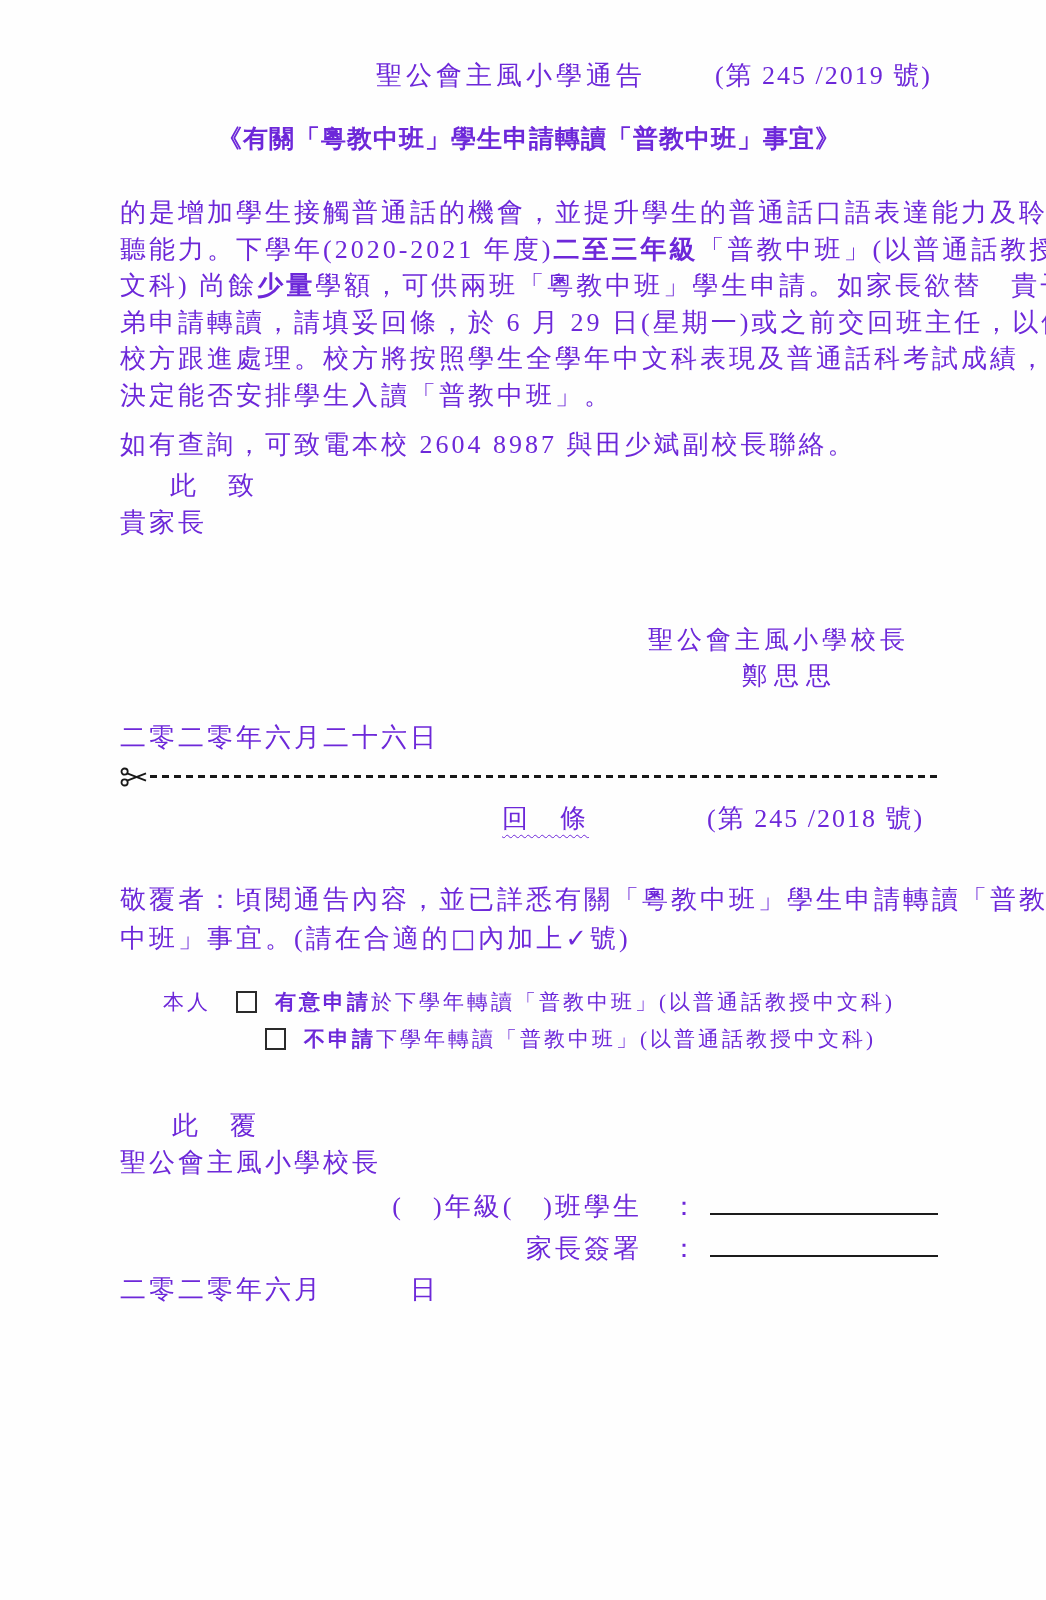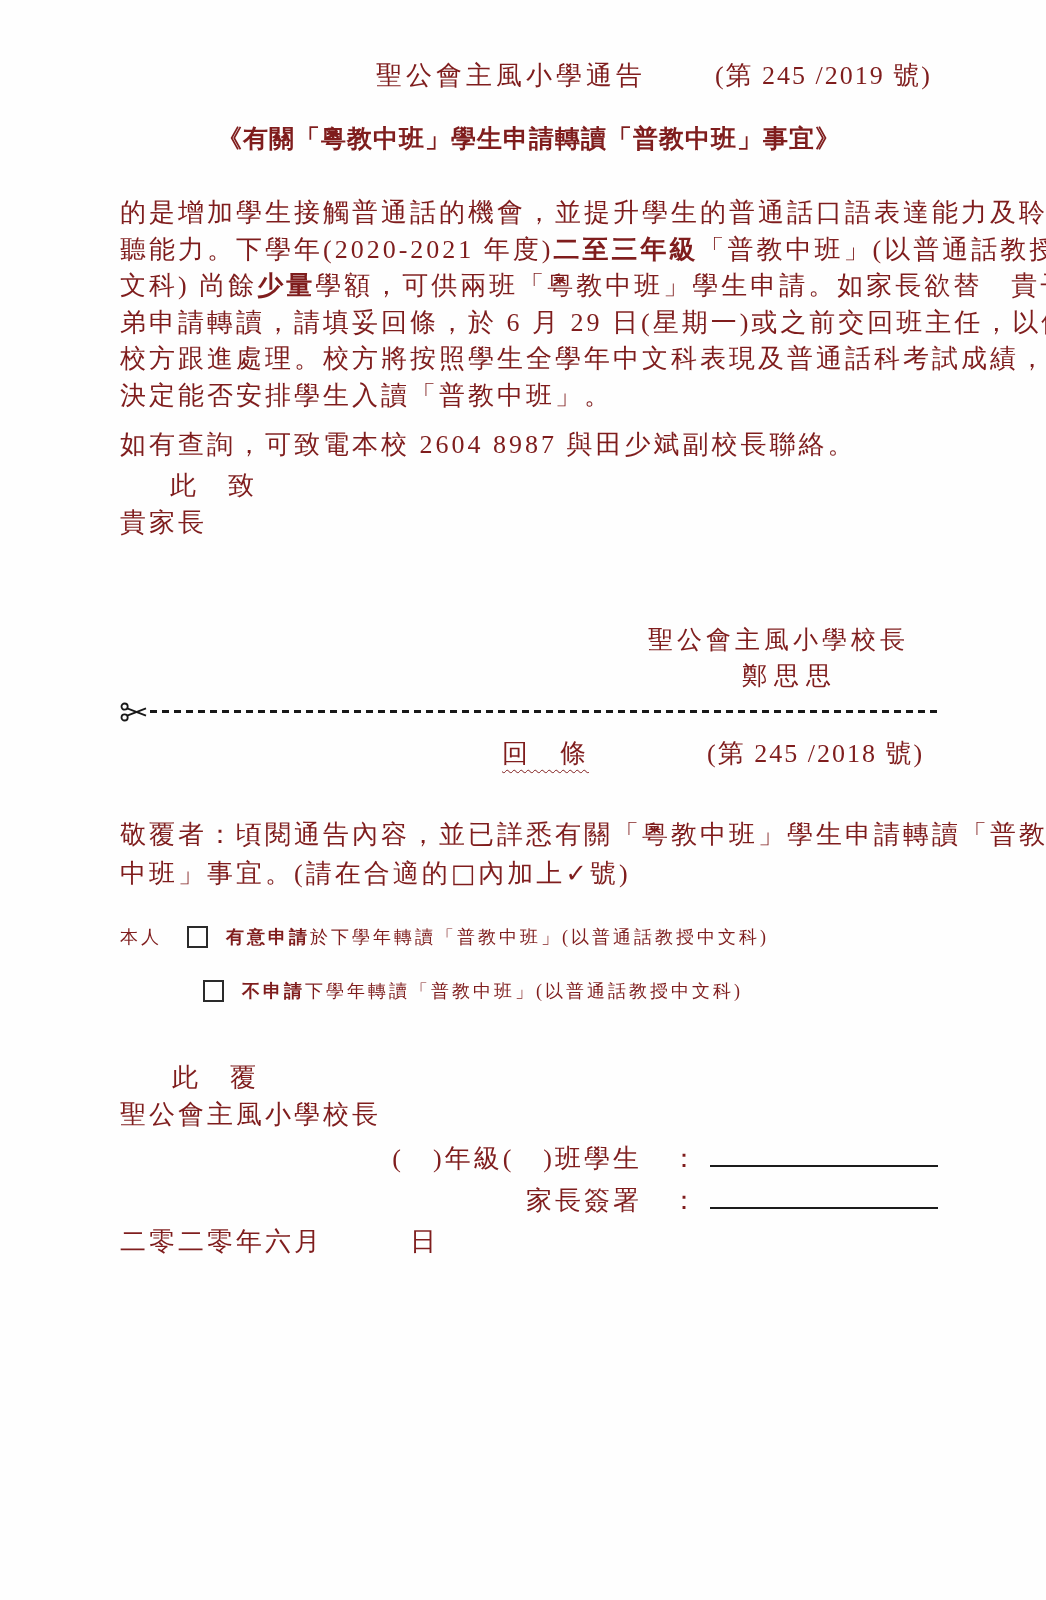--- a/index.html
+++ b/index.html
@@ -1,20 +1,20 @@
 <!DOCTYPE html>
 <html lang="zh-Hant"><head>
 <meta charset="utf-8">
 <style>
   html,body { margin:0; padding:0; background:#ffffff; }
   .page {
     position:relative;
     width:1046px; height:1600px;
     background:#fefefe;
-    color:#7f1d1d;
+    color:#6d28d9;
     font-family:"Liberation Serif","DejaVu Serif",serif;
     overflow:hidden;
   }
   .content { position:absolute; left:120px; top:58px; width:818px; }
 
   
   .header-row { position:relative; height:38px; font-size:26px; }
   .school-title { display:block; text-align:center; letter-spacing:4px; margin-right:36px; white-space:nowrap; }
   .notice-no { position:absolute; right:6px; top:0; letter-spacing:2px; white-space:nowrap; }
 
@@ -43,23 +43,23 @@
     background:repeating-linear-gradient(90deg,#181818 0 7px,transparent 7px 12px); }
 
   
   .reply-title-row { margin-top:10px; display:flex; font-size:26px; letter-spacing:3px; line-height:37px; white-space:nowrap; }
   .reply-title { margin-left:382px; text-decoration-line:underline; text-decoration-style:wavy; text-decoration-thickness:1px; text-underline-offset:7px; }
   .reply-no { margin-left:118px; letter-spacing:2px; }
 
   .reply-para { margin-top:43px; font-size:26px; letter-spacing:3px; line-height:39.5px; }
   .reply-para .line { white-space:nowrap; }
 
-  .option-row { display:flex; align-items:center; font-size:18px; letter-spacing:3px; line-height:37px; white-space:nowrap; }
+  .option-row { display:flex; align-items:center; font-size:21px; letter-spacing:3px; line-height:37px; white-space:nowrap;justify-content:center; }
   .option-row.first { margin-top:25px; }
-  .option-row.second { margin-top:17px; padding-left:83px; }
+  .option-row.second { padding-left:83px; }
   .cbx { display:inline-block; width:21px; height:22px; border:2px solid #2a2a2a; box-sizing:border-box; margin-left:25px; margin-right:18px; flex:0 0 auto; }
   .option-row.second .cbx { margin-left:0; }
 
   .cc2 { margin-top:49px; padding-left:52px; font-size:26px; letter-spacing:3px; line-height:37px; }
   .addressee { font-size:26px; letter-spacing:3px; line-height:37px; }
 
   .form-row { display:flex; justify-content:flex-end; align-items:baseline; font-size:26px; letter-spacing:3px; line-height:37px; white-space:nowrap; }
   .form-row.student { margin-top:7px; }
   .form-row.parent { margin-top:5px; }
   .form-blank { display:inline-block; width:228px; height:24px; border-bottom:2px solid #1c1c1c; margin-left:10px; flex:0 0 auto; }
@@ -92,20 +92,21 @@
       </div>
 
     <div class="enquiry">如有查詢，可致電本校 2604 8987 與田少斌副校長聯絡。</div>
     <div class="cc">此　致</div>
     <div class="recipient">貴家長</div>
 
     <div class="principal-line">聖公會主風小學校長</div>
 
     <div class="principal-name">鄭思思</div>
 
+    <div class="notice-date">二零二零年六月二十六日</div>
 
     <div class="cut-row">
       <svg width="27" height="26" viewBox="0 0 27 26">
         <g fill="none" stroke="#181818" stroke-width="1.8">
           <circle cx="4.6" cy="7.6" r="3.1"></circle>
           <circle cx="4.6" cy="18.4" r="3.1"></circle>
           <line x1="7.2" y1="9.4" x2="26" y2="16.6"></line>
           <line x1="7.2" y1="16.6" x2="26" y2="9.4"></line>
         </g>
       </svg>

